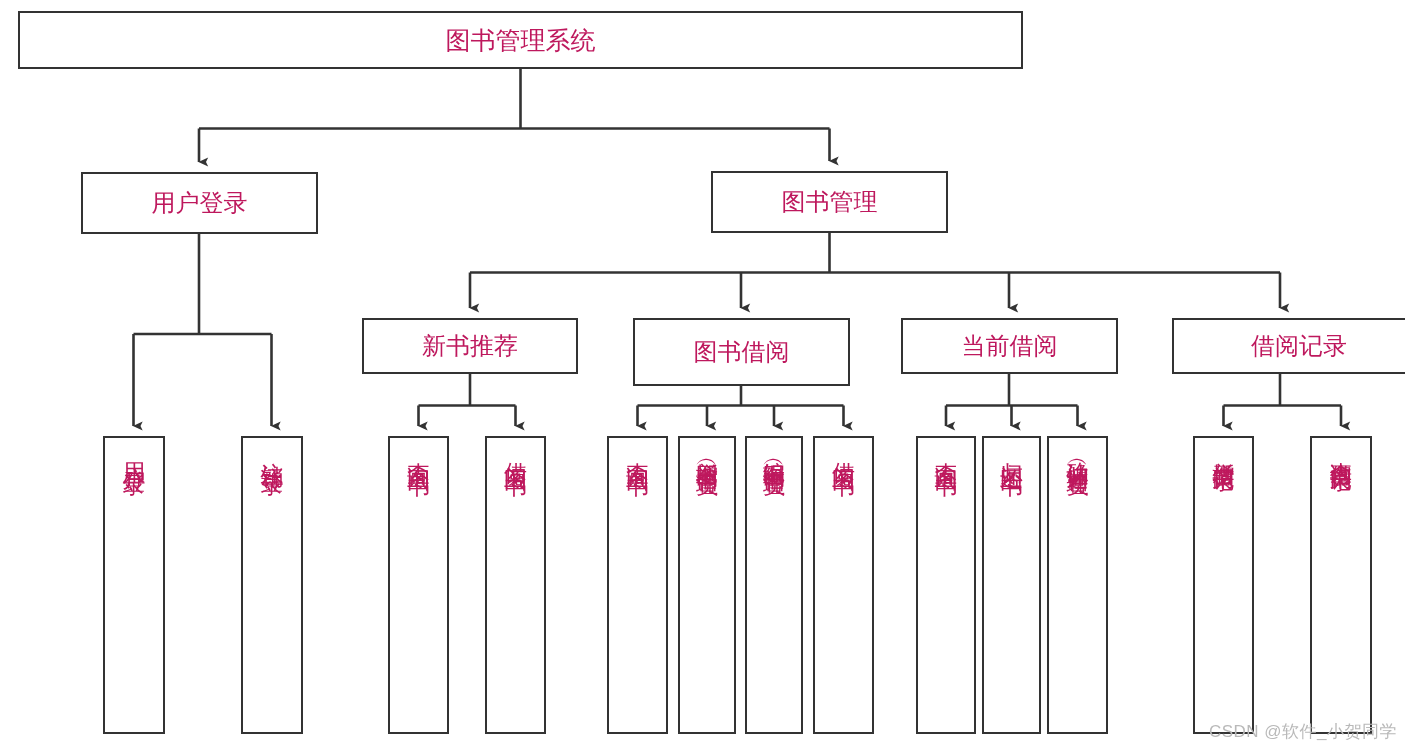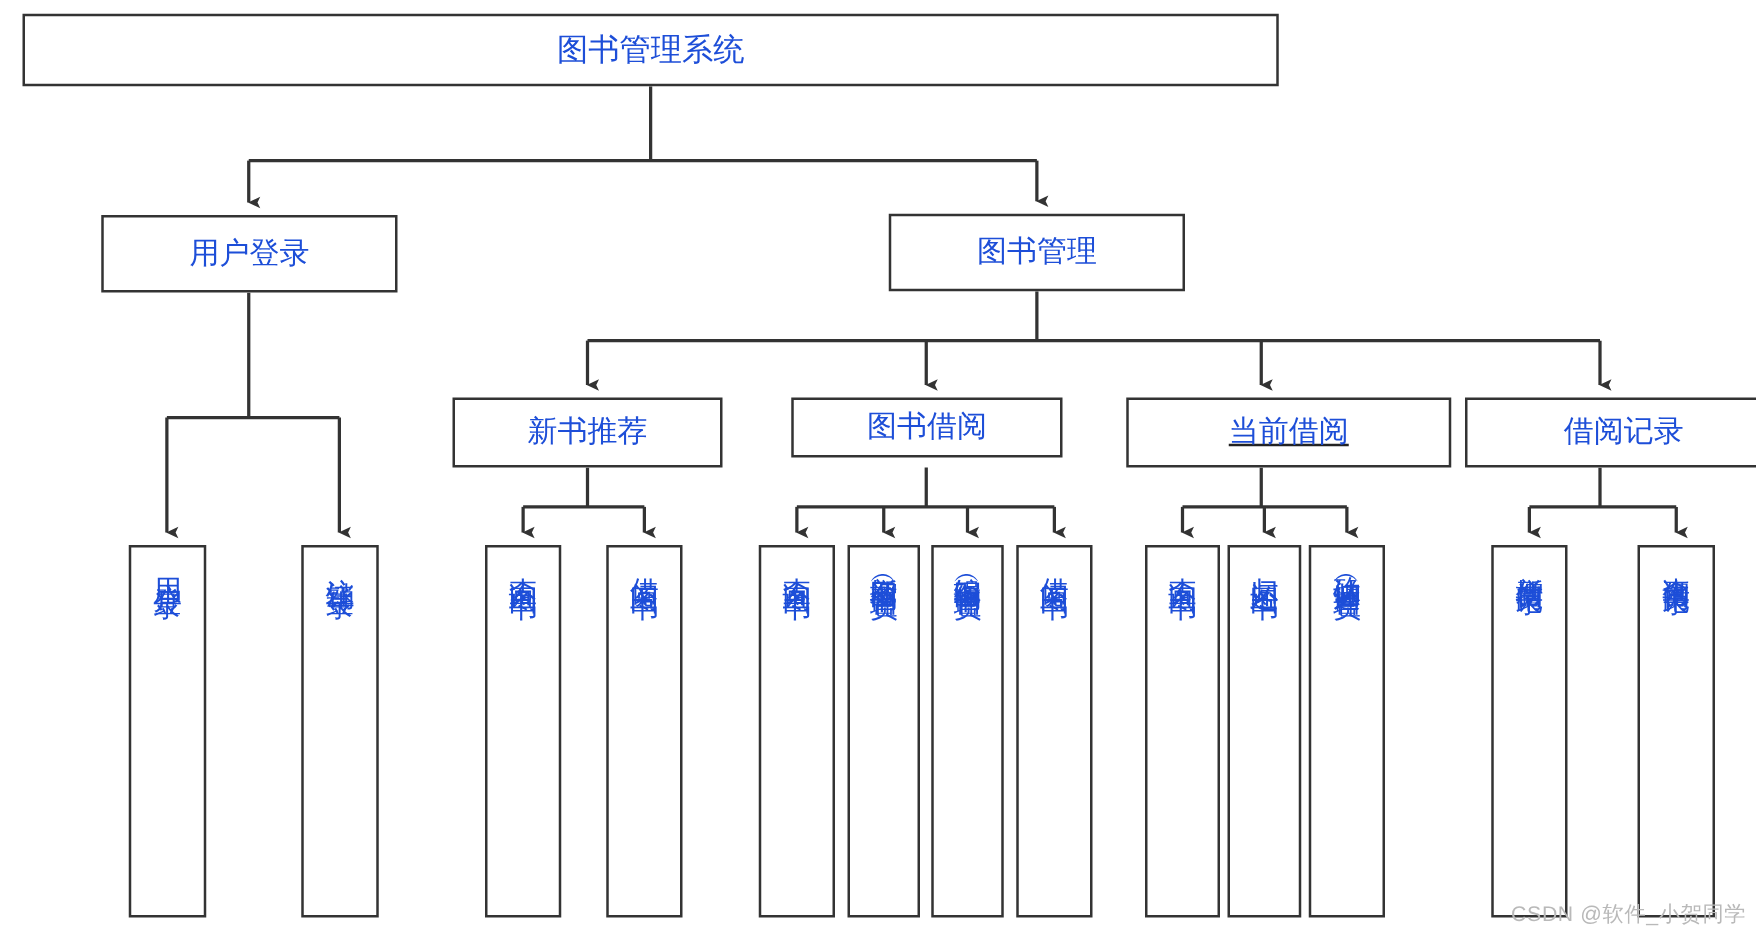--- a/index.html
+++ b/index.html
@@ -17,21 +17,21 @@
     position:absolute;
     box-sizing:border-box;
     background:#ffffff;
     border:2.5px solid #333333;
     display:flex;
     align-items:center;
     justify-content:center;
     color:#222222;
   }
   .node .label{
-    color:#1d4ed8;
+    color:#be185d;
     line-height:1.08;
     text-align:center;
     white-space:pre-line;
   }
 
   
   .node.h .label{font-size:24px;}
   #node-root .label{font-size:25px;}
 
   
@@ -122,24 +122,24 @@
   <div class="node h" style="left:81px;top:172px;width:237px;height:62px;">
     <span class="label">用户登录</span>
   </div>
   <div class="node h" style="left:362px;top:318px;width:216px;height:56px;">
     <span class="label">新书推荐</span>
   </div>
 
   <div class="node h" style="left:711px;top:171px;width:237px;height:62px;">
     <span class="label">图书管理</span>
   </div>
-  <div class="node h" style="left:633px;top:318px;width:217px;height:48px;">
+  <div class="node h" style="left:633px;top:318px;width:217px;height:68px;">
     <span class="label">图书借阅</span>
   </div>
-  <div class="node h" style="left:901px;top:318px;width:260px;height:56px;text-decoration:underline;">
+  <div class="node h" style="left:901px;top:318px;width:217px;height:56px;">
     <span class="label">当前借阅</span>
   </div>
   <div class="node h" style="left:1172px;top:318px;width:254px;height:56px;">
     <span class="label">借阅记录</span>
   </div>
 
   <div class="node v" style="left:103px;top:436px;width:62px;height:298px;">
     <span class="label">用户登录</span>
   </div>
   <div class="node v" style="left:241px;top:436px;width:62px;height:298px;">

